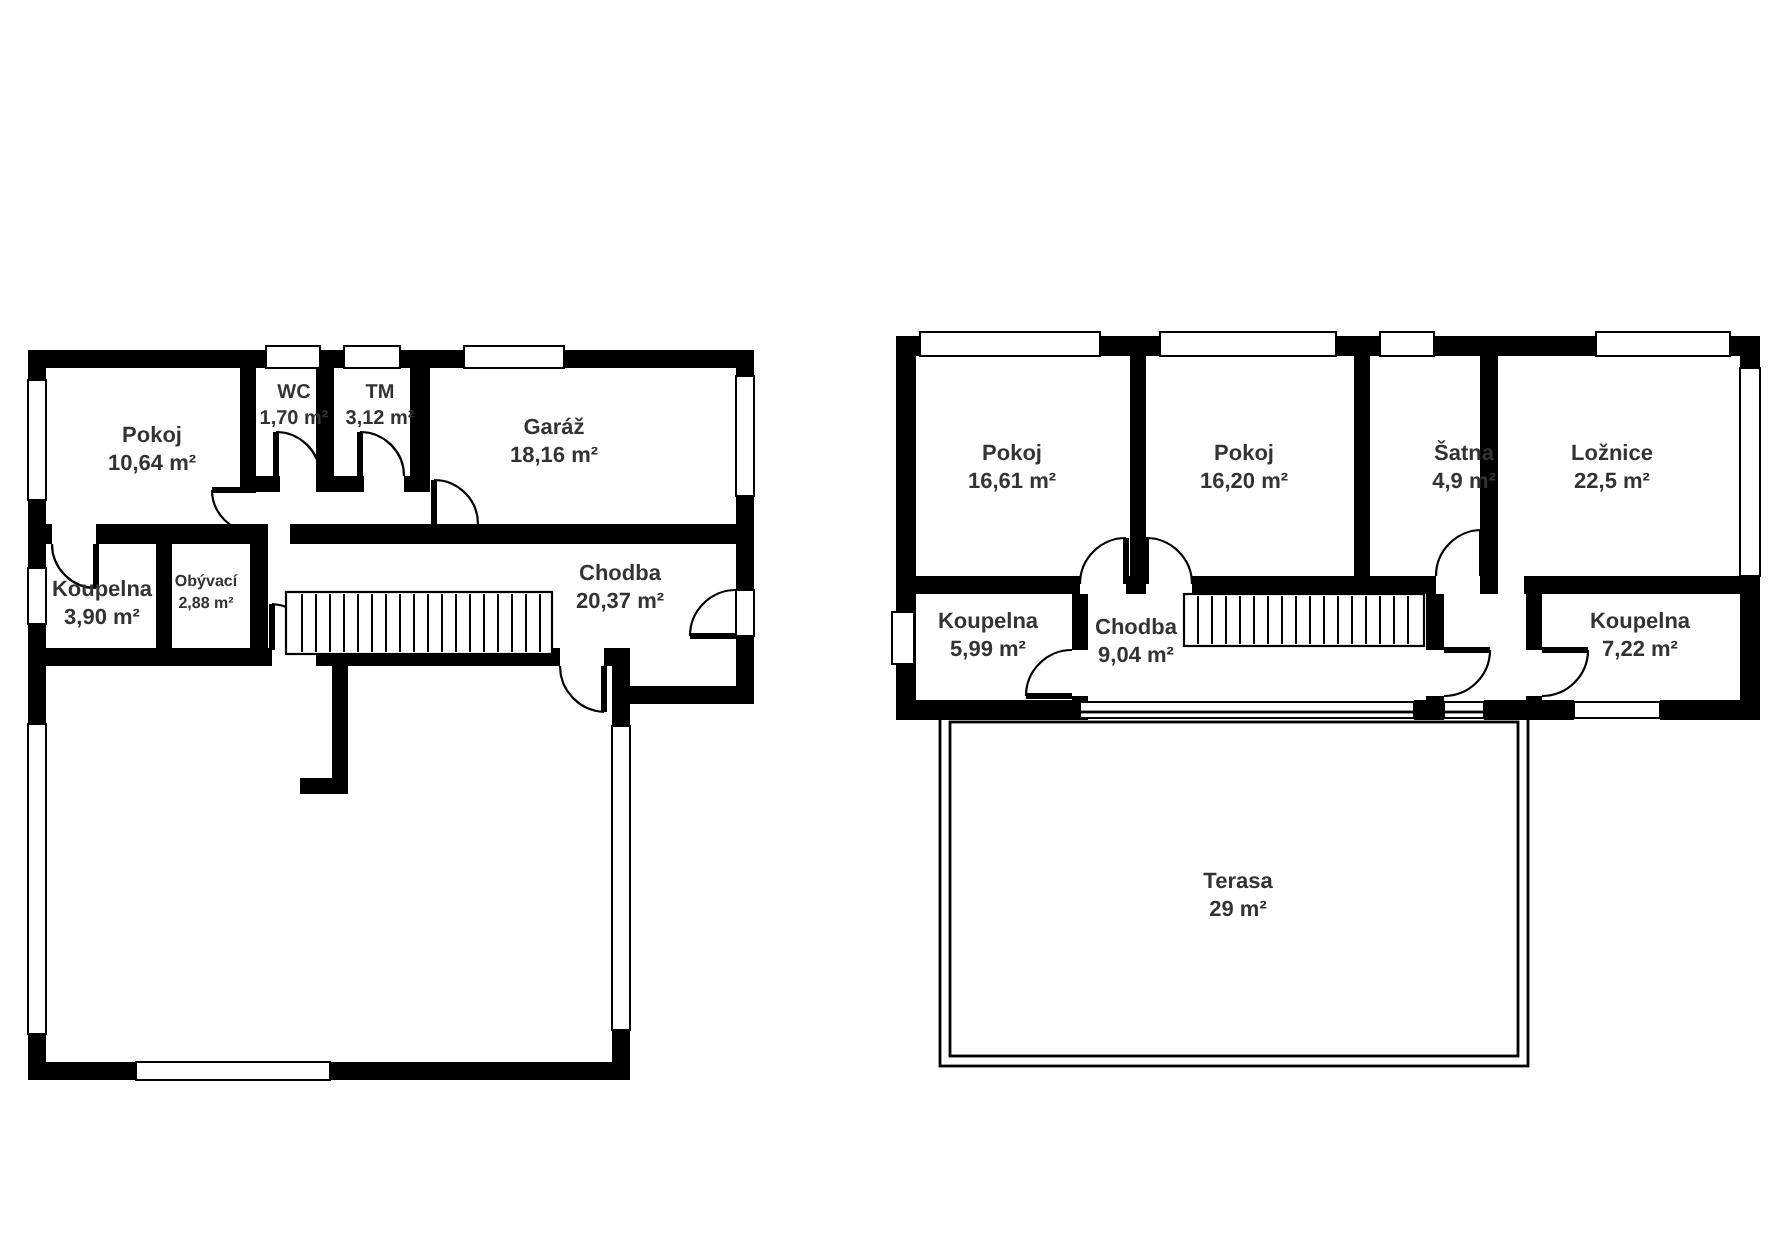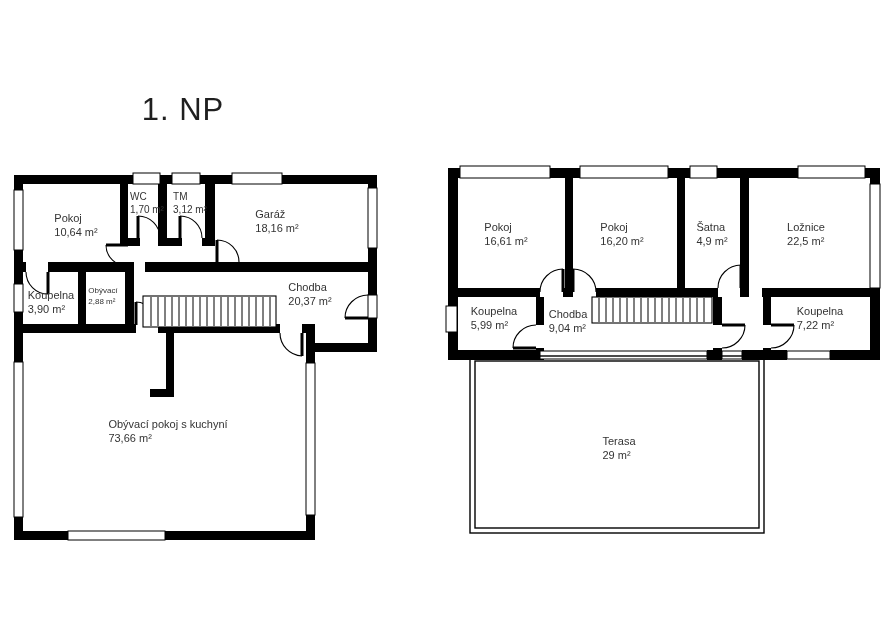--- a/index.html
+++ b/index.html
@@ -21,42 +21,42 @@
     position:absolute;
     transform:translate(-50%,-50%);
     font-size:31px;
     color:var(--title);
     letter-spacing:1px;
     white-space:nowrap;
   }
   .rlabel{
     position:absolute;
     transform:translate(-50%,-50%);
-    text-align:left;
+    text-align:center;
     color:var(--text);
     font-size:11px;
     line-height:14px;
     white-space:nowrap;
+    font-weight:bold;
   }
   .rlabel.sm{font-size:10px;line-height:13px;}
   .rlabel.xs{font-size:8px;line-height:11px;}
   .wall{fill:var(--wall);}
   .win{fill:#ffffff;stroke:var(--wall);stroke-width:1;}
   .leaf{stroke:var(--wall);stroke-width:3;fill:none;}
   .arc{stroke:var(--wall);stroke-width:1.1;fill:none;}
   .stairbox{fill:#ffffff;stroke:var(--wall);stroke-width:1.1;}
   .treads{stroke:var(--wall);stroke-width:1;fill:none;}
   .terasa{fill:none;stroke:var(--wall);stroke-width:1.4;}
 </style>
 </head>
 <body>
 
 <div class="canvas">
 
-  <div class="fp-title" style="left:183px;top:110px;">1. NP</div>
 
   <svg class="plan-svg" width="894" height="625" viewBox="0 0 894 625">
 
     <g>
 
       <rect class="wall" x="14" y="175" width="363" height="9"></rect>
       <rect class="wall" x="14" y="175" width="9" height="365"></rect>
       <rect class="wall" x="368" y="175" width="9" height="177"></rect>
       <rect class="wall" x="306" y="343" width="71" height="9"></rect>
       <rect class="wall" x="306" y="324" width="9" height="216"></rect>
@@ -223,34 +223,30 @@
     <div>3,90 m²</div>
   </div>
   <div class="rlabel xs" style="left:103px;top:296px;">
     <div>Obývací</div>
     <div>2,88 m²</div>
   </div>
   <div class="rlabel" style="left:310px;top:294px;">
     <div>Chodba</div>
     <div>20,37 m²</div>
   </div>
-  <div class="rlabel" style="left:168px;top:431px;">
-    <div>Obývací pokoj s kuchyní</div>
-    <div>73,66 m²</div>
-  </div>
 
   <div class="rlabel" style="left:506px;top:234px;">
     <div>Pokoj</div>
     <div>16,61 m²</div>
   </div>
   <div class="rlabel" style="left:622px;top:234px;">
     <div>Pokoj</div>
     <div>16,20 m²</div>
   </div>
-  <div class="rlabel" style="left:712px;top:234px;">
+  <div class="rlabel" style="left:732px;top:234px;">
     <div>Šatna</div>
     <div>4,9 m²</div>
   </div>
   <div class="rlabel" style="left:806px;top:234px;">
     <div>Ložnice</div>
     <div>22,5 m²</div>
   </div>
   <div class="rlabel" style="left:494px;top:318px;">
     <div>Koupelna</div>
     <div>5,99 m²</div>

